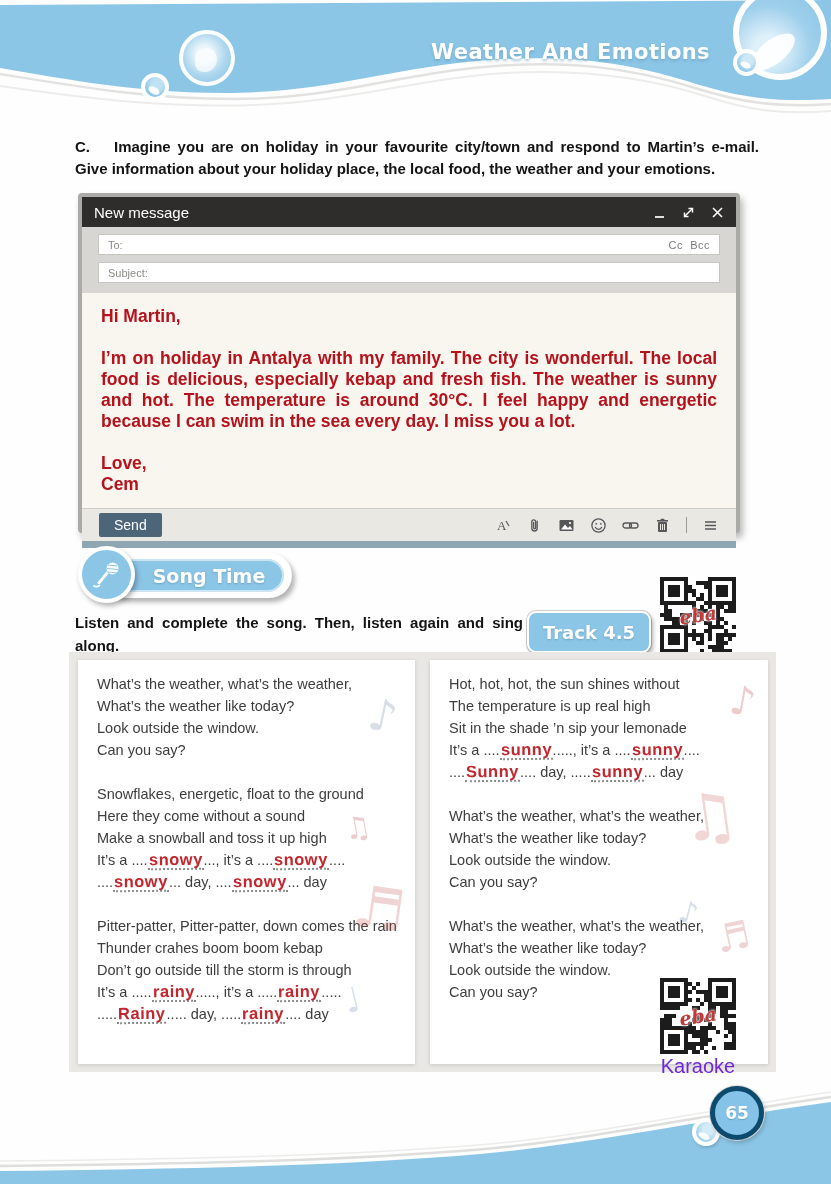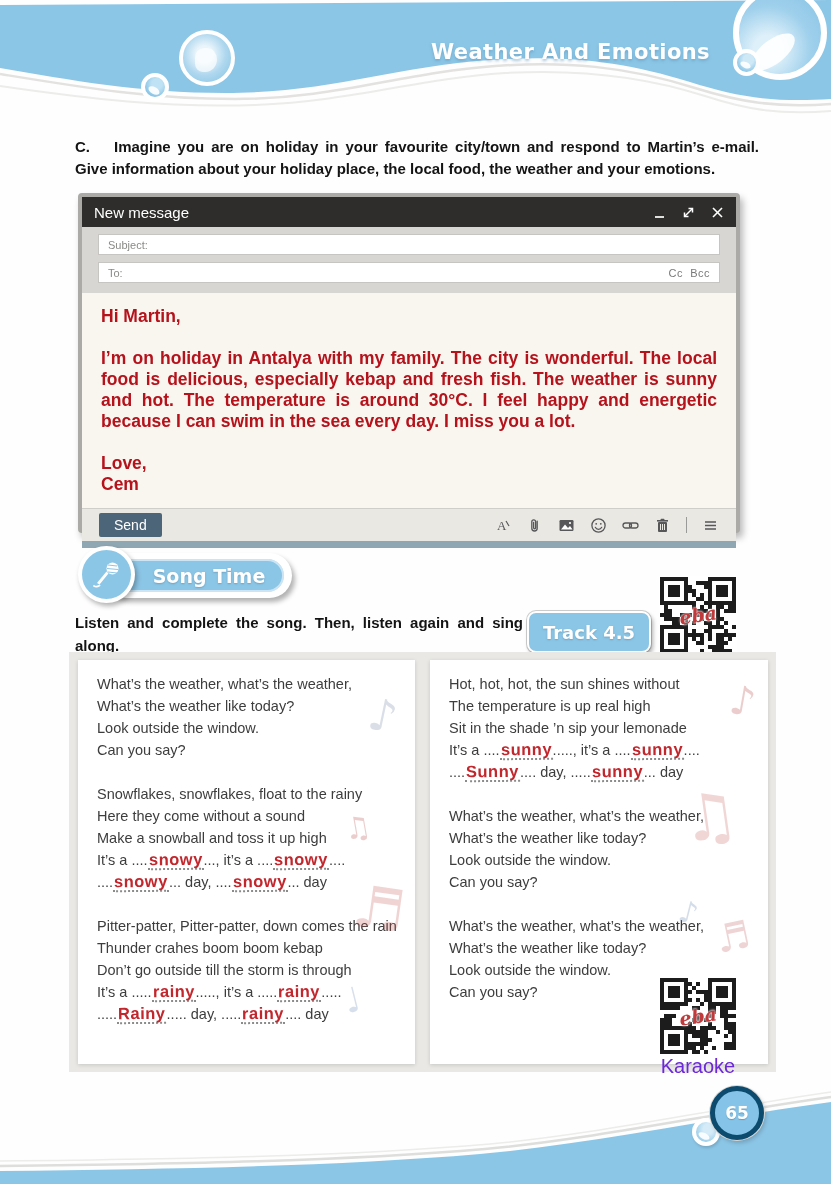--- a/index.html
+++ b/index.html
@@ -182,25 +182,25 @@
         <span class="wicon">
           <svg width="13" height="13" viewBox="0 0 13 13">
               <line x1="2" y1="2" x2="11" y2="11" stroke="#fff" stroke-width="1.6"></line>
               <line x1="11" y1="2" x2="2" y2="11" stroke="#fff" stroke-width="1.6"></line>
             </svg>
         </span>
       </span>
     </div>
     <div class="ew-fields">
       <div class="ew-field">
-        <span>Subject:</span>
+        <span>To:</span>
+        <span class="ccbcc"><span>Cc</span>&nbsp;&nbsp;<span>Bcc</span></span>
       </div>
       <div class="ew-field">
-        <span>To:</span>
-        <span class="ccbcc"><span>Cc</span>&nbsp;&nbsp;<span>Bcc</span></span>
+        <span>Subject:</span>
       </div>
     </div>
     <div class="ew-body">
       <div class="greeting">Hi Martin,</div>
       <div class="para">I’m on holiday in Antalya with my family. The city is wonderful. The local food is delicious, especially kebap and fresh fish. The weather is sunny and hot. The temperature is around 30°C. I feel happy and energetic because I can swim in the sea every day. I miss you a lot.</div>
       <div class="closing">Love,</div>
       <div class="signature">Cem</div>
     </div>
     <div class="ew-toolbar">
       <button class="send-btn">Send</button>
@@ -393,21 +393,21 @@
     <span class="note nL3">♬</span>
     <span class="note nL4">♩</span>
     <div id="lyrics-left">
         <div class="stanza">
           <div class="lyric-line">What’s the weather, what’s the weather,</div>
           <div class="lyric-line">What’s the weather like today?</div>
           <div class="lyric-line">Look outside the window.</div>
           <div class="lyric-line">Can you say?</div>
         </div>
         <div class="stanza">
-          <div class="lyric-line">Snowflakes, snowflakes, float to the rainy</div>
+          <div class="lyric-line">Snowflakes, energetic, float to the ground</div>
           <div class="lyric-line">Here they come without a sound</div>
           <div class="lyric-line">Make a snowball and toss it up high</div>
           <div class="lyric-line">It’s a ....<span class="ans">snowy</span>..., it’s a ....<span class="ans">snowy</span>....</div>
           <div class="lyric-line">....<span class="ans">snowy</span>... day, ....<span class="ans">snowy</span>... day</div>
         </div>
         <div class="stanza">
           <div class="lyric-line">Pitter-patter, Pitter-patter, down comes the rain</div>
           <div class="lyric-line">Thunder crahes boom boom kebap</div>
           <div class="lyric-line">Don’t go outside till the storm is through</div>
           <div class="lyric-line">It’s a .....<span class="ans">rainy</span>....., it’s a .....<span class="ans">rainy</span>.....</div>

